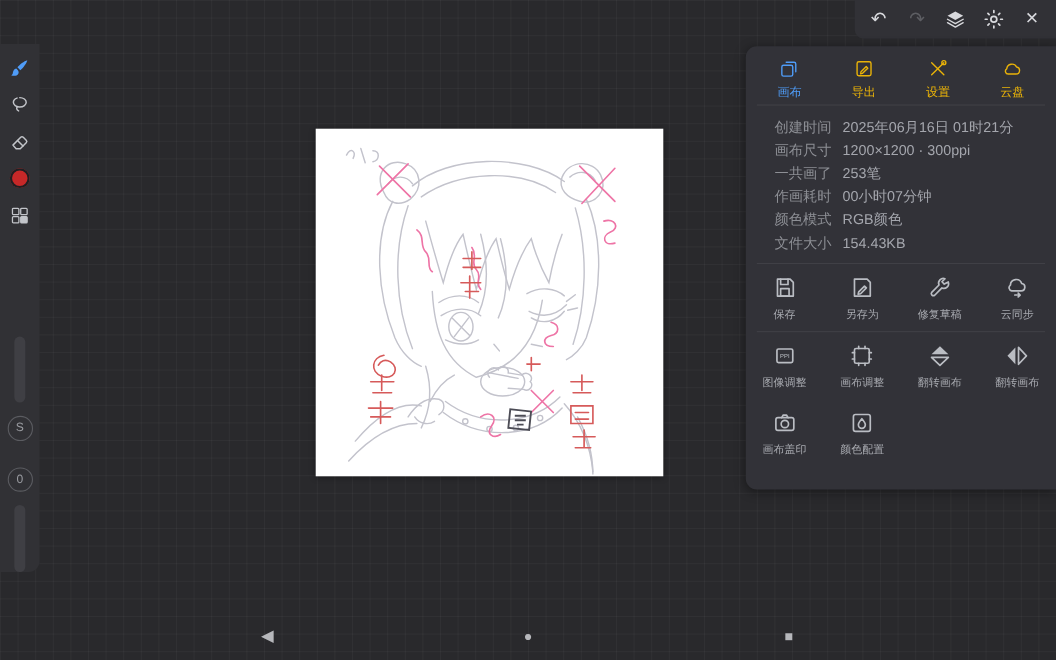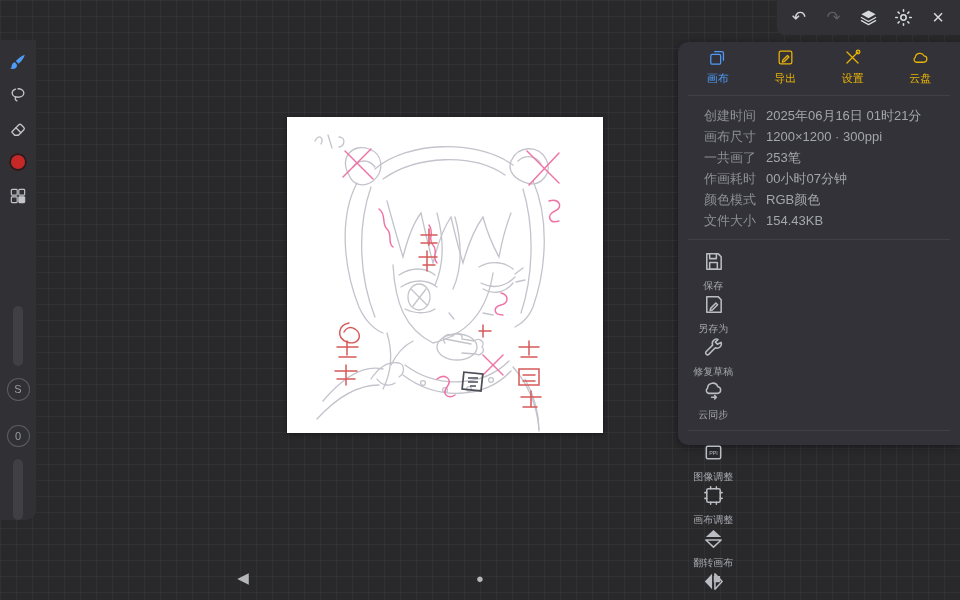--- a/index.html
+++ b/index.html
@@ -50,33 +50,33 @@
   }
   .canvas svg{width:316px;height:316px;display:block;}
 
   
   .panel{
     position:absolute;left:678px;top:42px;width:282px;height:403px;
     background:#323238;border-radius:10px 0 0 10px;
     box-shadow:0 2px 10px rgba(0,0,0,0.4);
     box-sizing:border-box;
   }
-  .tabs{display:flex;height:53px;align-items:flex-start;padding:6px 6px 0 6px;box-sizing:border-box;}
+  .tabs{display:flex;height:53px;align-items:center;padding:6px 6px 0 6px;box-sizing:border-box;}
   .tab{flex:1;display:flex;flex-direction:column;align-items:center;gap:4px;color:#eab308;cursor:pointer;}
   .tab.active{color:#4f9cf7;}
   .tab svg{width:19px;height:19px;}
   .tab-label{font-size:11px;}
   .divider{height:1px;background:rgba(255,255,255,0.07);margin:0 10px;}
 
   .info{padding:9px 0 8px 26px;}
   .info-row{display:flex;height:21px;align-items:center;font-size:13px;}
   .i-label{width:62px;color:#8d8f95;}
   .i-value{color:#a4a6ad;}
 
-  .action-grid{display:flex;padding:10px 0 8px 0;flex-direction:column;}
+  .action-grid{display:flex;padding:10px 0 8px 0;}
   .action-grid.row3{padding-bottom:12px;}
   .action{width:25%;display:flex;flex-direction:column;align-items:center;gap:6px;color:#babdc3;cursor:pointer;}
   .action svg{width:23px;height:23px;}
   .a-label{font-size:10px;color:#a7a9af;}
 
   
   .navbar{position:absolute;left:0;right:0;bottom:0;height:44px;}
   .nav-btn{position:absolute;top:50%;transform:translate(-50%,-50%);color:#b6b7bb;cursor:pointer;}
   .nav-back{left:243px;font-size:15px;}
   .nav-home{left:480px;font-size:13px;}
@@ -342,20 +342,37 @@
       </div>
       <div class="action">
         <svg class="ic" viewBox="0 0 24 24">
           <path d="M10.5 4 10.5 20 3 12Z" fill="currentColor" stroke="none"></path>
           <path d="M13.5 4v16L21 12Z"></path>
         </svg>
         <span class="a-label">翻转画布</span>
       </div>
     </div>
 
+    <div class="action-grid row3">
+      <div class="action">
+        <svg class="ic" viewBox="0 0 24 24">
+          <rect x="3.5" y="7" width="17" height="12" rx="2"></rect>
+          <circle cx="12" cy="13" r="3.5"></circle>
+          <path d="M9 7l1.5-2.5h3L15 7"></path>
+        </svg>
+        <span class="a-label">画布盖印</span>
+      </div>
+      <div class="action">
+        <svg class="ic" viewBox="0 0 24 24">
+          <rect x="4" y="4" width="16" height="16" rx="2"></rect>
+          <path d="M12 8c2.2 2.6 3.3 4.3 3.3 5.8a3.3 3.3 0 0 1-6.6 0C8.7 12.3 9.8 10.6 12 8z"></path>
+        </svg>
+        <span class="a-label">颜色配置</span>
+      </div>
+    </div>
 
   </div>
 
   <div class="navbar">
     <span class="nav-btn nav-back">◀</span>
     <span class="nav-btn nav-home">●</span>
     <span class="nav-btn nav-recents">■</span>
   </div>
 
 </div>

